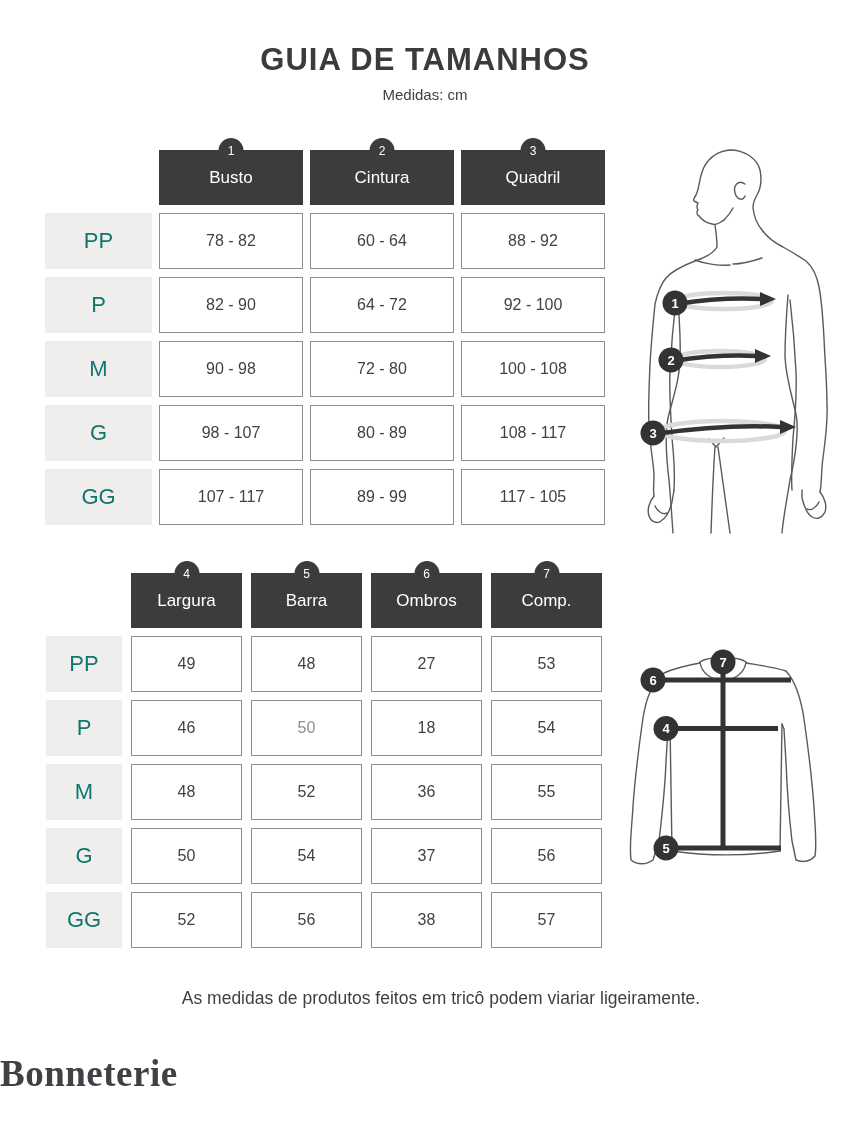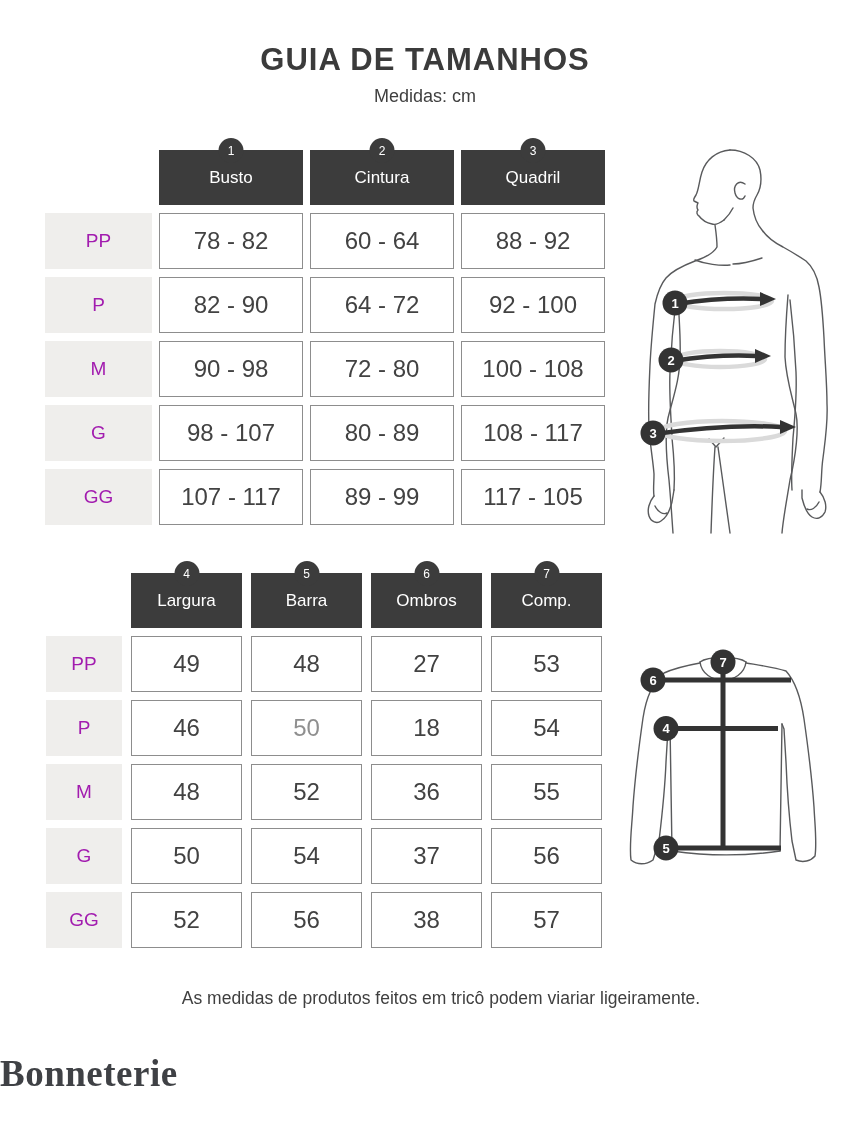--- a/index.html
+++ b/index.html
@@ -15,21 +15,21 @@
   body{
     width:850px;height:1144px;position:relative;overflow:hidden;
     font-family:"Liberation Sans",sans-serif;color:var(--ink);
   }
   .page-title{
     position:absolute;top:42px;left:0;width:100%;text-align:center;
     font-size:31px;font-weight:700;letter-spacing:1px;color:#3b3b3b;
   }
   .page-subtitle{
     position:absolute;top:86px;left:0;width:100%;text-align:center;
-    font-size:18px;color:#3f3f3f;
+    font-size:15px;color:#3f3f3f;
   }
   .size-table{position:absolute;display:grid}
   #upper-table{
     left:45px;top:150px;
     grid-template-columns:107px 144px 144px 144px;
     grid-template-rows:55px repeat(5,56px);
     gap:8px 7px;
   }
   #garment-table{
     left:46px;top:573px;
@@ -44,26 +44,26 @@
     font-size:17px;
   }
   .badge{
     position:absolute;top:-12px;left:50%;transform:translateX(-50%);
     width:25px;height:25px;border-radius:50%;background:var(--dark);color:#fff;
     display:flex;align-items:center;justify-content:center;font-size:12px;
   }
   .rlabel{
     background:var(--label-bg);
     display:flex;align-items:center;justify-content:center;
-    font-size:19px;color:#a21caf;
+    font-size:22px;color:#0f766e;
   }
   .cell{
     background:#fff;border:1.5px solid var(--cell-border);
     display:flex;align-items:center;justify-content:center;
-    font-size:24px;color:#424242;
+    font-size:16px;color:#424242;
   }
   .cell.muted{color:var(--muted)}
   .figure{position:absolute}
   #body-figure{left:620px;top:140px}
   #garment-figure{left:615px;top:632px}
   .outline{fill:none;stroke:#595a5c;stroke-width:1.4;stroke-linecap:round;stroke-linejoin:round}
   .band{fill:none;stroke:var(--band);stroke-width:4.5}
   .mline{stroke:#333;stroke-width:5}
   .arrow{fill:none;stroke:#333;stroke-width:4.5;stroke-linecap:round}
   .ahead{fill:#333;stroke:none}

